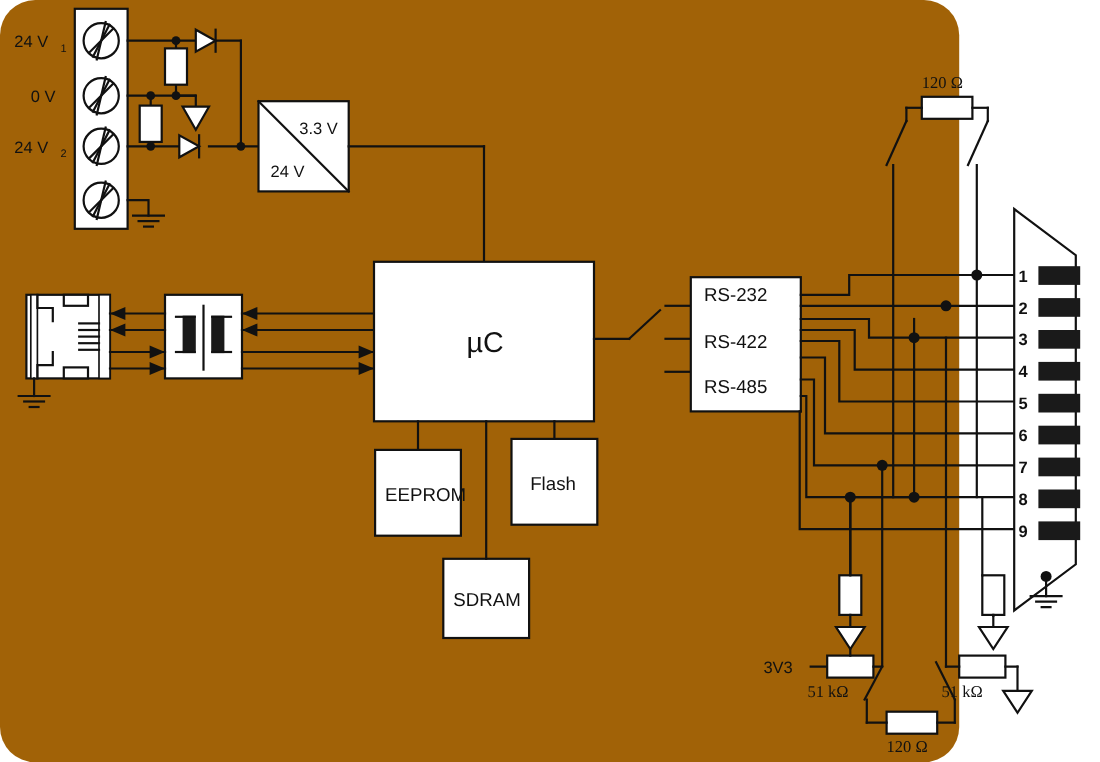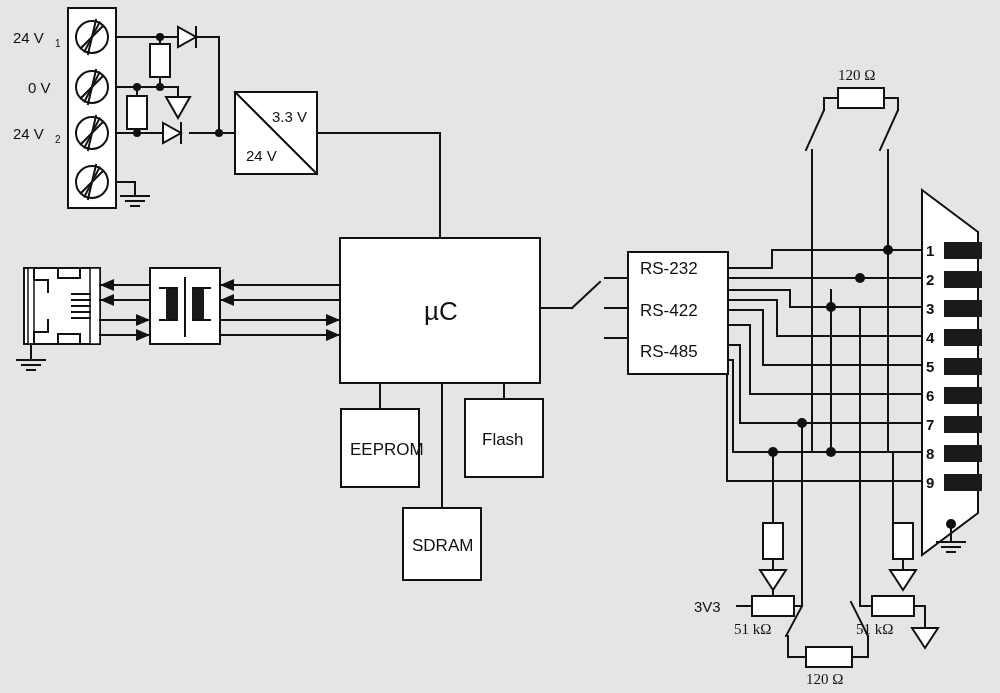--- a/index.html
+++ b/index.html
@@ -1,18 +1,18 @@
 <!DOCTYPE html>
 <html><head>
 <meta charset="utf-8">
 <style>
   html,body{margin:0;padding:0;background:#fff;}
   body{width:1000px;height:693px;overflow:hidden;
        font-family:"Liberation Sans", sans-serif;}
-  #root{position:relative;width:1000px;height:693px;background:#e5e5e5;}
+  #root{position:relative;width:872px;height:693px;background:#a16207;border-radius:32px;}
   svg{display:block;}
   text{font-family:"Liberation Sans", sans-serif;fill:#111111;}
   .lbl{font-size:15px;}
   .lblsub{font-size:10px;}
   .blk{font-size:17px;}
   .pin{font-size:15px;font-weight:bold;}
   .ohm{font-family:"Liberation Serif", serif;font-size:15px;}
   .uc{font-size:26px;}
 </style>
 </head>

